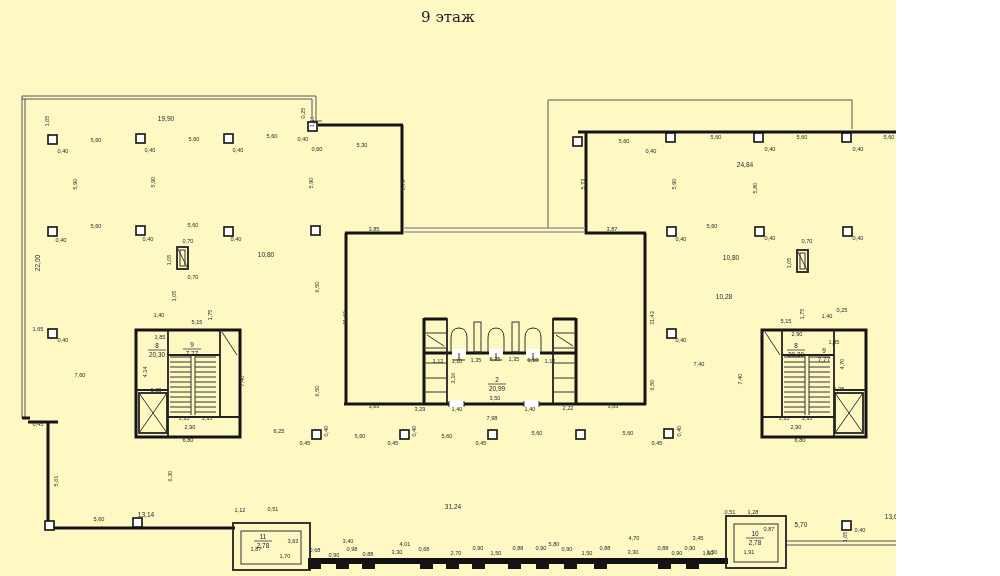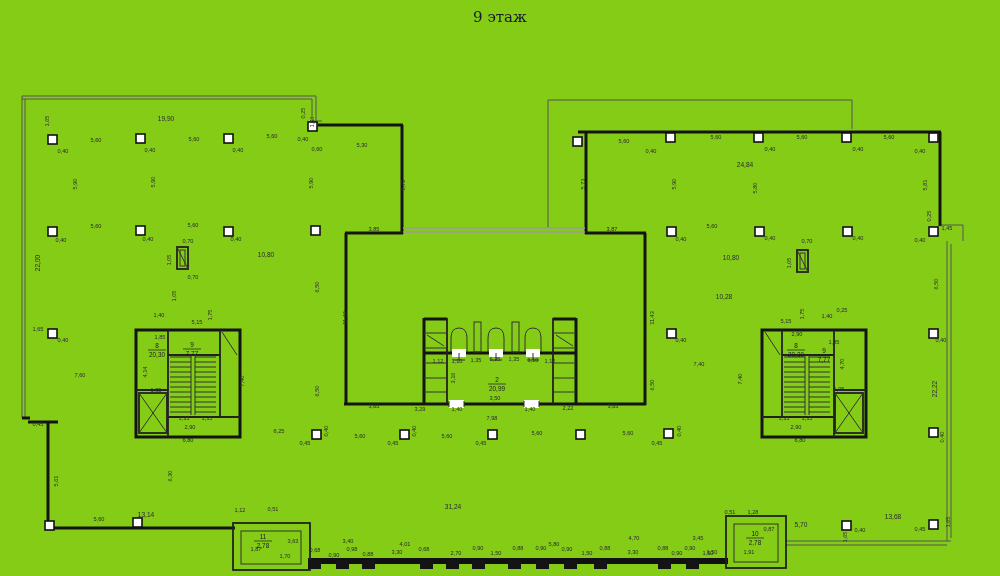--- a/index.html
+++ b/index.html
@@ -1,16 +1,16 @@
 <!DOCTYPE html>
 <html><head>
 <meta charset="utf-8">
 <style>
   html,body{margin:0;padding:0;background:#fff;}
-  .page{position:relative;width:1000px;height:576px;background:#84cc16;overflow:hidden;
+  .page{position:relative;width:896px;height:576px;background:#fef9c3;overflow:hidden;
         font-family:"Liberation Sans",sans-serif;text-decoration:underline;}
   .title{position:absolute;top:8px;left:0;width:100%;text-align:center;
          font-family:"DejaVu Serif","Liberation Serif",serif;font-size:15px;color:#1a1a2e;}
   svg{position:absolute;top:0;left:0;}
   .thin{stroke:#555;stroke-width:1;fill:none;}
   .w3{stroke:#141414;stroke-width:3;fill:none;}
   .w5{stroke:#111;stroke-width:6;fill:none;}
   .w2{stroke:#222;stroke-width:1.8;fill:none;}
   .w1{stroke:#333;stroke-width:1;fill:none;}
   .glz{stroke:#9a9a9a;stroke-width:1.6;fill:none;}

